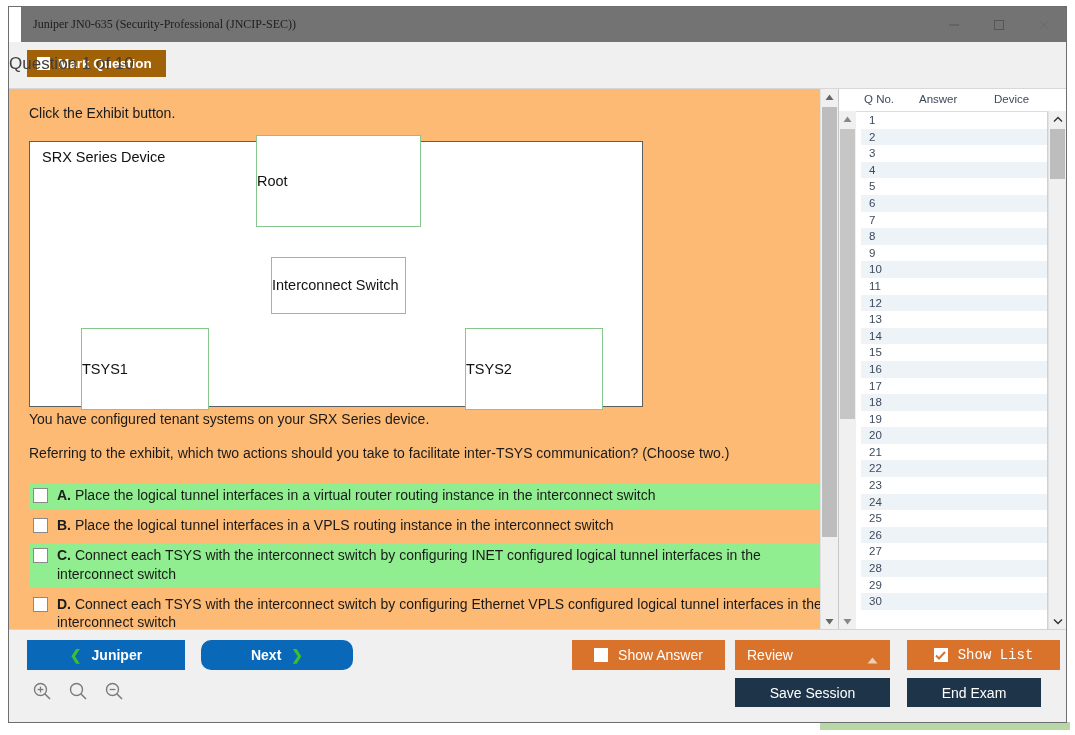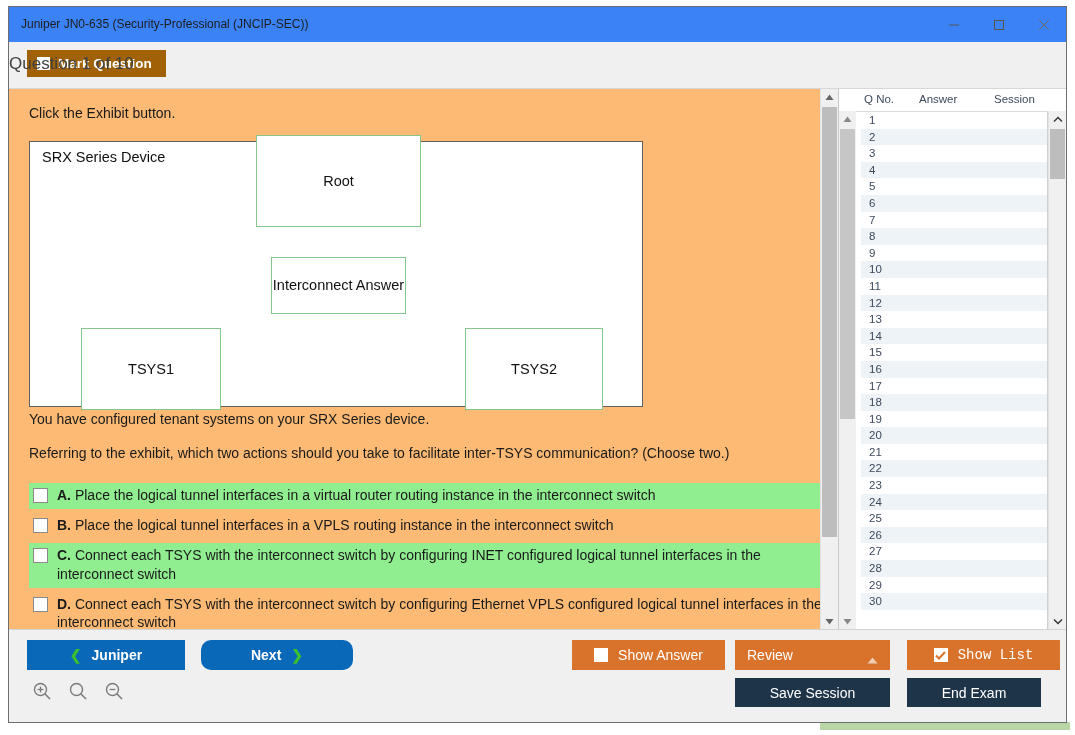--- a/index.html
+++ b/index.html
@@ -23,22 +23,23 @@
   .window {
     position: absolute; left: 8px; top: 6px;
     width: 1059px; height: 717px;
     background: #ffffff;
     border: 1px solid #6e6e6e;
     box-sizing: border-box;
   }
 
   
   .titlebar {
-    position: absolute; left: 0; top: 0; right: 0; height: 35px;
-    background: #3b82f6;
+    position: absolute; left: 12px; top: 0; right: 0; height: 35px;
+    background: #737373;
+    font-family: Liberation Serif, serif;
   }
   .titlebar-text {
     position: absolute; left: 12px; top: 10px;
     font-size: 12px; color: #1d1d1d; white-space: nowrap;
   }
   .winbtns { position: absolute; right: 0; top: 0; height: 35px; display: flex; }
   .winbtn {
     width: 45px; height: 35px; display: flex; align-items: center; justify-content: center;
   }
   .winbtn svg { display: block; }
@@ -91,26 +92,26 @@
     position: absolute; left: 0; top: 6px; width: 614px; height: 266px;
     border: 1px solid #5e5e5e; box-sizing: border-box; background: #ffffff;
   }
   .outer-label {
     position: absolute; left: 13px; top: 14px;
     font-size: 14.5px; color: #111111;
   }
   .gbox {
     position: absolute; border: 1px solid #86c68c; background: #ffffff;
     box-sizing: border-box;
-    display: flex; align-items: center; justify-content: center;
+    display: flex; align-items: center; justify-content: flex-start;
     font-size: 14.5px; color: #111111; text-align: center; line-height: 1.25;
   }
   .box-root { left: 227px; top: 0px; width: 165px; height: 92px; }
   .box-isw  { left: 242px; top: 122px; width: 135px; height: 57px; }
-  .box-t1   { left: 52px;  top: 193px; width: 140px; height: 82px; }
+  .box-t1   { left: 52px;  top: 193px; width: 128px; height: 82px; }
   .box-t2   { left: 436px; top: 193px; width: 138px; height: 82px; }
 
   .q-text { font-size: 14px; color: #1a1a1a; margin-top: 1px; }
   .q-text.second { margin-top: 18px; }
 
   
   .options { margin-top: 22px; }
   .option {
     display: flex; align-items: flex-start; gap: 9px;
     padding: 3px 4px 4px 4px; margin-bottom: 4px;
@@ -243,21 +244,21 @@
 
           <div class="lead-text">Click the Exhibit button.</div>
 
           <div class="exhibit">
             <div class="outer-box"></div>
             <div class="outer-label">SRX Series Device</div>
             <div class="gbox box-root">
               <span>Root</span>
             </div>
             <div class="gbox box-isw">
-              <span>Interconnect Answer</span>
+              <span>Interconnect Switch</span>
             </div>
             <div class="gbox box-t1">
               <span>TSYS1</span>
             </div>
             <div class="gbox box-t2">
               <span>TSYS2</span>
             </div>
           </div>
 
           <div class="q-text">You have configured tenant systems on your SRX Series device.</div>
@@ -295,21 +296,21 @@
                 <polygon points="4.5,6.5 0.5,1 8.5,1" fill="#666"></polygon>
               </svg>
           </div>
         </div>
       </div>
 
       <div class="listpanel">
         <div class="list-head">
           <span class="lh-q">Q No.</span>
           <span class="lh-a">Answer</span>
-          <span class="lh-m">Session</span>
+          <span class="lh-m">Device</span>
         </div>
 
         <div class="scrollbar-v" id="outer-list-scroll">
           <div class="sb-arrow up">
             <svg width="9" height="7" viewBox="0 0 9 7">
                 <polygon points="4.5,0.5 8.5,6 0.5,6" fill="#888"></polygon>
               </svg>
           </div>
           <div class="sb-thumb" style="top:18px; height:290px;"></div>
           <div class="sb-arrow down">

